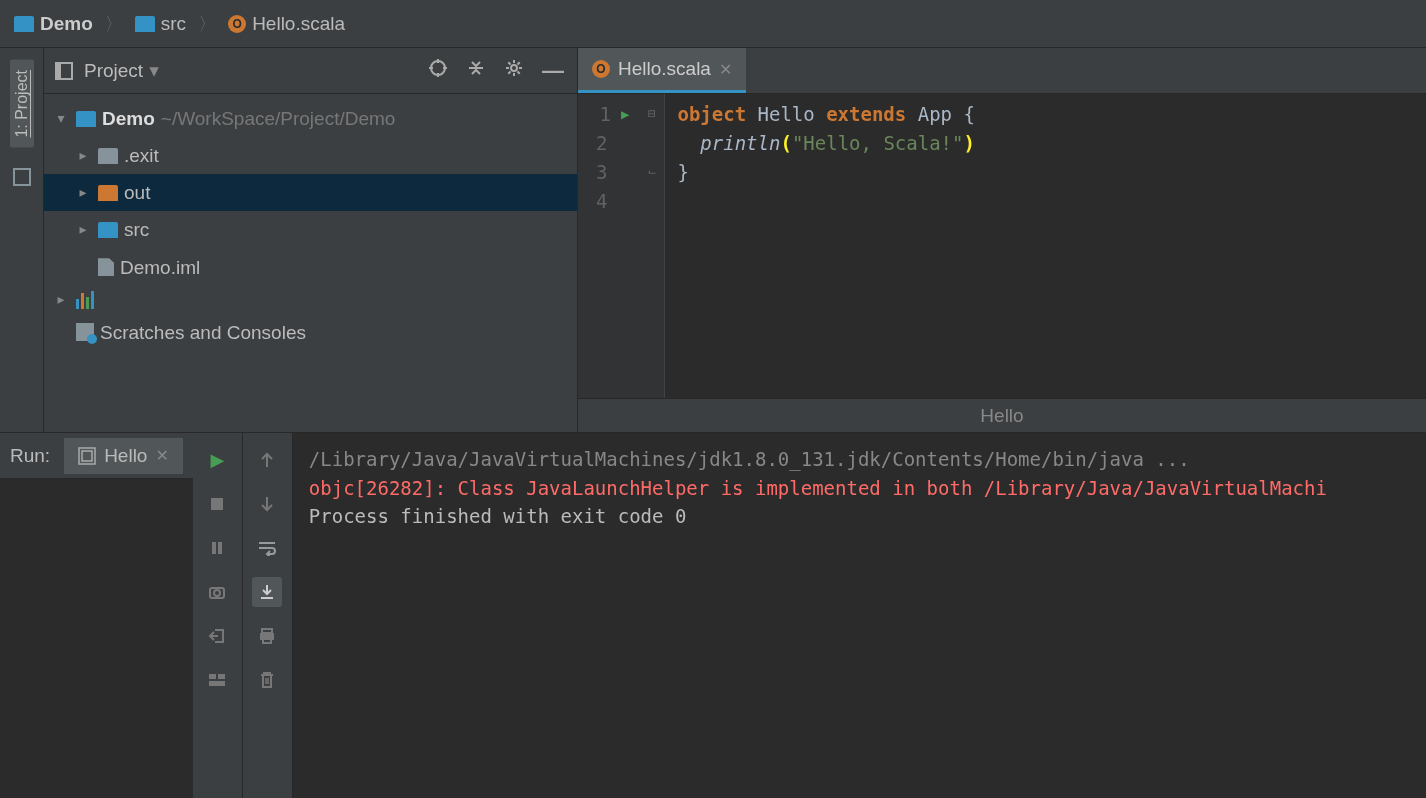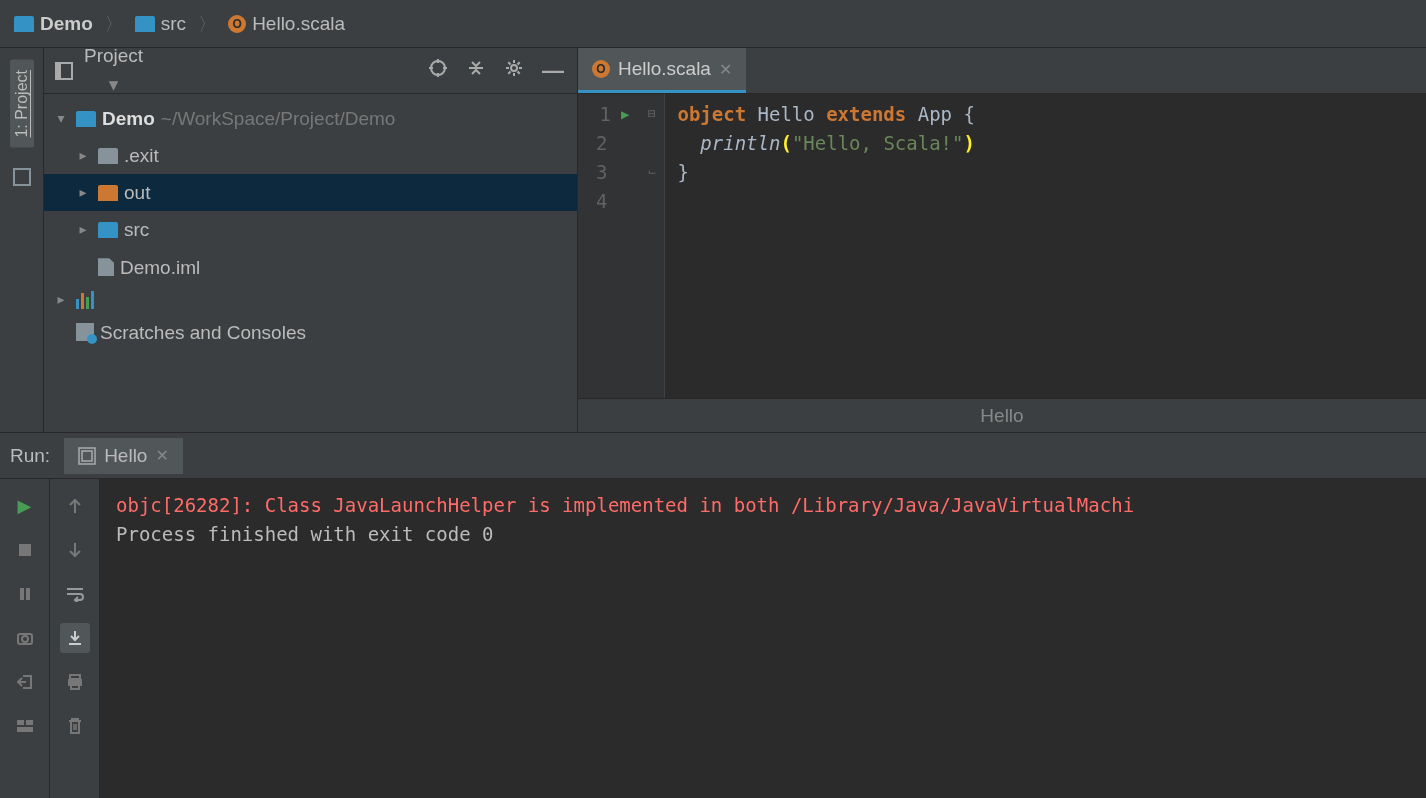--- a/index.html
+++ b/index.html
@@ -85,21 +85,21 @@
   height: 46px;
   padding: 0 10px;
   border-bottom: 1px solid #282828;
   justify-content: space-between;
 }
 .panel-title-group {
   display: flex;
   align-items: center;
   gap: 10px;
 }
-.panel-title { font-size: 19px; color: #bbb; display:flex; align-items:center; gap:6px;flex-direction:column;}
+.panel-title { font-size: 19px; color: #bbb; display:flex; align-items:center; gap:6px;}
 .panel-toolbar {
   display: flex;
   gap: 12px;
   font-size: 18px;
   color: #aaa;
 }
 .panel-toolbar span { cursor: pointer; padding: 3px; }
 
 .tree {
   padding: 6px 0;
@@ -198,21 +198,21 @@
   color: #888;
   font-size: 19px;
 }
 
 
 .run-panel {
   border-top: 1px solid #282828;
   background: #2b2b2b;
   height: 366px;
   display: flex;
-  flex-direction: column;
+  flex-direction: row;
 }
 .run-header {
   display: flex;
   align-items: center;
   height: 46px;
   background: #3c3f41;
   border-bottom: 1px solid #282828;
   padding: 0 10px;
   gap: 14px;
 }
@@ -580,18 +580,19 @@
       </div>
       <div class="toolbar-btn">
         <svg width="16" height="18" viewBox="0 0 16 18">
             <path d="M2 4 H14 M5 4 V2 H11 V4 M4 4 V16 H12 V4" fill="none" stroke="#777" stroke-width="2"></path>
             <line x1="7" y1="7" x2="7" y2="13" stroke="#777" stroke-width="1.5"></line>
             <line x1="9" y1="7" x2="9" y2="13" stroke="#777" stroke-width="1.5"></line>
           </svg>
       </div>
     </div>
     <div class="run-output">
+      <div class="out-gray">/Library/Java/JavaVirtualMachines/jdk1.8.0_131.jdk/Contents/Home/bin/java ...</div>
       <div class="out-red">objc[26282]: Class JavaLaunchHelper is implemented in both /Library/Java/JavaVirtualMachi</div>
       <div class="out-white"></div>
       <div class="out-white">Process finished with exit code 0</div>
     </div>
   </div>
 </div>
 
 </body></html>

